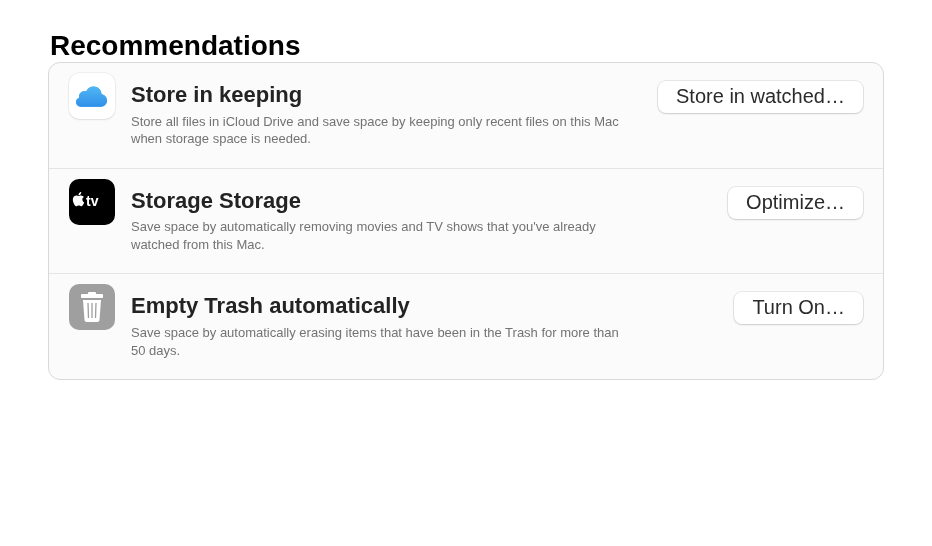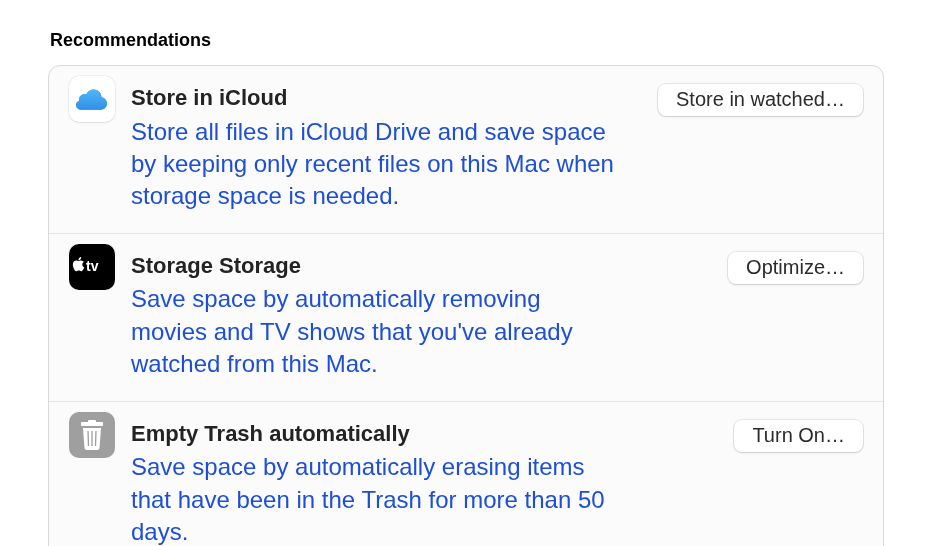--- a/index.html
+++ b/index.html
@@ -8,24 +8,23 @@
       box-sizing: border-box;
     }
     body {
       font-family: -apple-system, BlinkMacSystemFont, "Helvetica Neue", Arial, sans-serif;
       background: #ffffff;
       width: 932px;
       height: 546px;
       padding: 30px 48px;
     }
     .section-title {
-      font-size: 18px;
+      font-size: 28px;
       font-weight: 700;
       color: #000000;
-      margin-bottom: 14px;
       padding-left: 2px;
     }
     .panel {
       border: 1px solid #d9d9d9;
       border-radius: 12px;
       background: #fbfbfb;
       padding: 0;
     }
     .row {
       display: flex;
@@ -81,22 +80,22 @@
       max-width: 490px;
     }
     .item-title {
       font-size: 22px;
       font-weight: 600;
       color: #232323;
       line-height: 1.3;
       margin-bottom: 3px;
     }
     .item-desc {
-      font-size: 24px;
-      color: #1d4ed8;
+      font-size: 13px;
+      color: #737373;
       line-height: 1.35;
     }
     .action-col {
       margin-left: auto;
       flex-shrink: 0;
     }
     .mac-button {
       background: #ffffff;
       border: none;
       border-radius: 8px;
@@ -125,21 +124,21 @@
           <defs>
             <linearGradient id="g1" x1="0" y1="8" x2="0" y2="29" gradientUnits="userSpaceOnUse">
               <stop stop-color="#51b8f4"></stop>
               <stop offset="1" stop-color="#2f8fe9"></stop>
             </linearGradient>
           </defs>
         </svg>
       </div>
     </div>
     <div class="text-col">
-      <div class="item-title">Store in iCloud</div>
+      <div class="item-title">Store in keeping</div>
       <div class="item-desc">Store all files in iCloud Drive and save space by keeping only recent files on this Mac when storage space is needed.</div>
     </div>
     <div class="action-col">
       <button class="mac-button">Store in watched…</button>
     </div>
   </div>
 
   <div class="row">
     <div class="icon-wrap">
       <div class="icon-tv">

